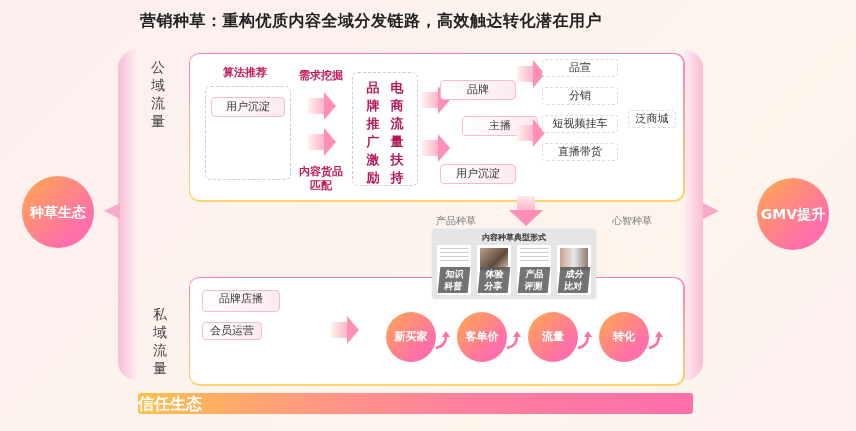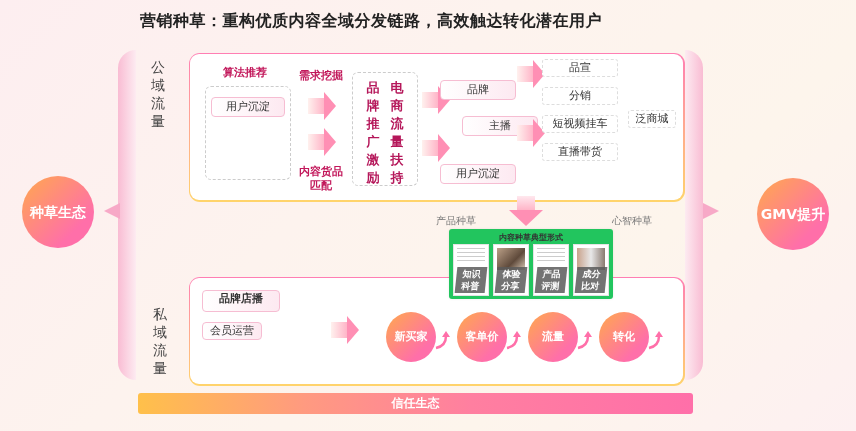--- a/index.html
+++ b/index.html
@@ -110,22 +110,22 @@
     border-top: 16px solid #ff8fb4;
   }
   .vertical-col {
     position: absolute; width: 16px; font-size: 13px; font-weight: bold; color: #b5175a;
     line-height: 18px; text-align: center;
   }
   .small-gray {
     position: absolute; font-size: 10px; color: #777;
   }
   .content-card {
-    position: absolute; left: 449px; top: 229px; width: 164px; height: 70px;
-    background: #22c55e; border-radius: 3px; box-shadow: 0 0 3px rgba(0,0,0,0.08);
+    position: absolute; left: 432px; top: 229px; width: 164px; height: 70px;
+    background: #e5e5e5; border-radius: 3px; box-shadow: 0 0 3px rgba(0,0,0,0.08);
   }
   .content-card .card-title {
     position: absolute; left: 0; top: 3px; width: 100%; text-align: center;
     font-size: 8px; font-weight: bold; color: #333;
   }
   .mini {
     position: absolute; top: 15px; width: 36px; height: 52px; background: #fff;
     border: 1px solid #e4e4e4;
   }
   .mini .lines {
@@ -145,21 +145,21 @@
     background: linear-gradient(135deg, #ffa94d 0%, #ff6fa9 75%);
     color: #fff; font-size: 11px; font-weight: bold; text-align: center; line-height: 50px;
   }
   .up-arrow {
     position: absolute; top: 330px; width: 18px; height: 20px;
   }
   .up-arrow svg { width: 18px; height: 20px; }
   .trust-bar {
     position: absolute; left: 138px; top: 393px; width: 555px; height: 21px; border-radius: 3px;
     background: linear-gradient(90deg, #ffc04a 0%, #ff9a80 30%, #ff7fa0 60%, #ff6fa9 100%);
-    color: #fff; font-size: 12px; font-weight: bold; text-align: center; line-height: 21px;
+    color: #fff; font-size: 16px; font-weight: bold; line-height: 21px;
   }
 </style>
 </head>
 <body>
 
 <div class="title">营销种草：重构优质内容全域分发链路，高效触达转化潜在用户</div>
 
 <div class="bracket bracket-left"></div>
 <div class="bracket-tip-left"></div>
 <div class="bracket bracket-right"></div>
@@ -258,21 +258,21 @@
 <div class="small-gray" style="left:577px; top:214px;margin-left:35px;">心智种草</div>
 
 <div class="vertical-label label-private">
   <div>私</div>
   <div>域</div>
   <div>流</div>
   <div>量</div>
 </div>
 
 <div class="panel panel-private">
-  <div class="tag" style="left:12px; top:12px; width:78px; height:22px; line-height:16px;font-weight:bold;">品牌店播</div>
+  <div class="tag" style="left:12px; top:12px; width:78px; height:22px; line-height:16px;">品牌店播</div>
   <div class="tag" style="left:12px; top:44px; width:60px; height:18px; line-height:16px;">会员运营</div>
   <div class="arrow" style="left:141px; top:38px;">
       <div class="shaft"></div>
       <div class="head"></div>
     </div>
 </div>
 
 <div class="content-card">
   <div class="card-title">内容种草典型形式</div>
   <div class="mini" style="left:4px;">

